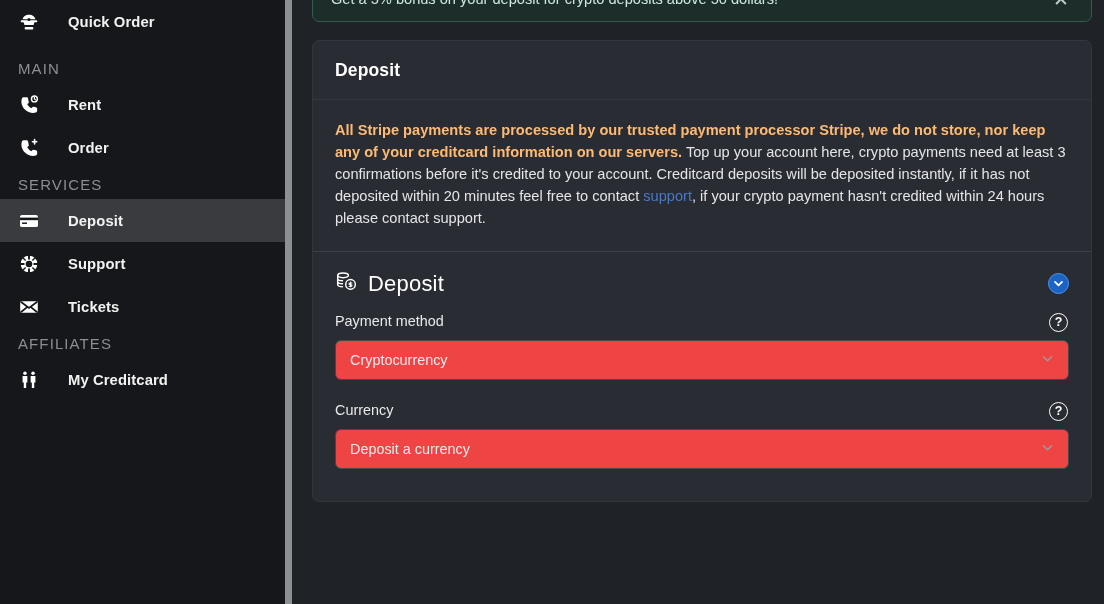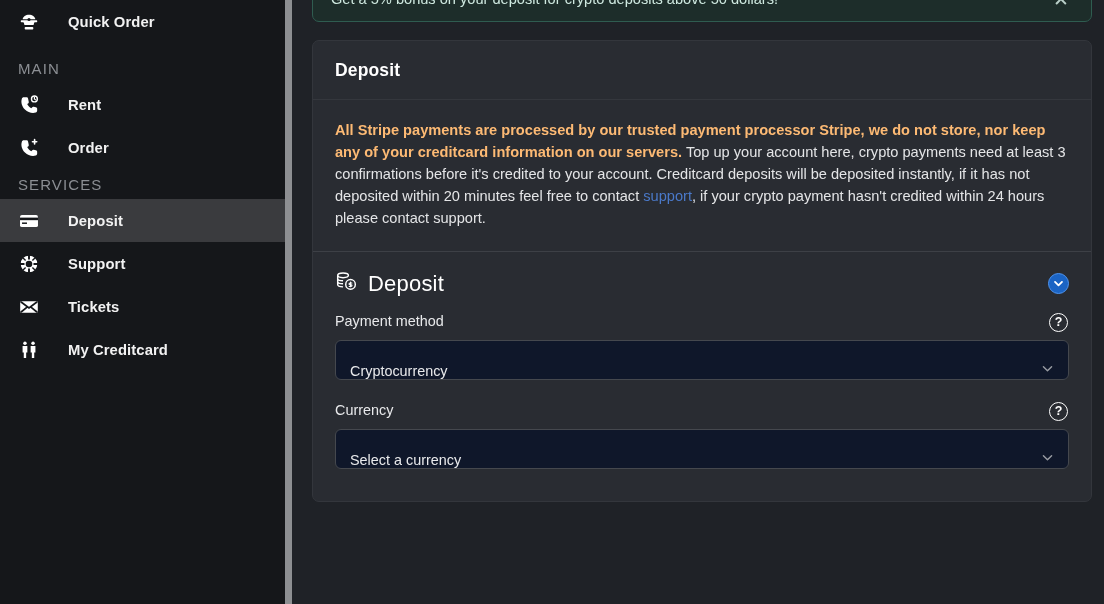--- a/index.html
+++ b/index.html
@@ -217,27 +217,27 @@
     display: flex;
     align-items: center;
     justify-content: center;
     cursor: pointer;
     flex: 0 0 19px;
     line-height: 1;
   }
 
   .select {
     height: 40px;
-    background: #0f172a;
+    background: #ef4444;
     border: 1px solid #45484e;
     border-radius: 6px;
     display: flex;
-    align-items: flex-end;
+    align-items: center;
     justify-content: space-between;
-    padding: 0 14px;
+    padding: 16px 14px;
     cursor: pointer;
   }
   .select-value {
     font-size: 14.4px;
     color: #e9eaec;
   }
   .select-value.placeholder { color: #e9eaec; }
   .select-chevron { color: #9a9da3; display: block; }
 
   .spacer-18 { height: 18px; }
@@ -318,20 +318,21 @@
     <div class="nav-item">
       <span class="nav-icon">
         <svg width="22" height="22" viewBox="0 0 24 24">
           <rect x="2.4" y="5.6" width="19.2" height="12.8" rx="1.2" fill="#ffffff"></rect>
           <path d="M3.4 6.6 12 13l8.6-6.4M3.4 17.4l6.2-5M20.6 17.4l-6.2-5" stroke="#15171a" stroke-width="1.9" fill="none" stroke-linecap="round"></path>
         </svg>
       </span>
       <span class="nav-label">Tickets</span>
     </div>
 
+    <div class="nav-section">AFFILIATES</div>
 
     <div class="nav-item">
       <span class="nav-icon">
         <svg width="22" height="22" viewBox="0 0 24 24" fill="#ffffff">
           <circle cx="7.6" cy="4.6" r="1.9"></circle>
           <path d="M5 7.6h5.2v7H8.9v6.2H6.3v-6.2H5z"></path>
           <circle cx="16.4" cy="4.6" r="1.9"></circle>
           <path d="M13.8 7.6H19v7h-1.3v6.2h-2.6v-6.2h-1.3z"></path>
         </svg>
       </span>
@@ -398,21 +399,21 @@
         </div>
 
         <div class="spacer-18"></div>
 
         <div class="field">
           <div class="field-label-row">
             <span class="field-label">Currency</span>
             <span class="help-icon">?</span>
           </div>
           <div class="select">
-            <span class="select-value placeholder">Select a currency</span>
+            <span class="select-value placeholder">Deposit a currency</span>
             <span class="select-chevron">
               <svg width="13" height="13" viewBox="0 0 14 14" fill="none" stroke="#9a9da3" stroke-width="1.5" stroke-linecap="round" stroke-linejoin="round">
                 <path d="M2.6 5 7 9.4 11.4 5"></path>
               </svg>
             </span>
           </div>
         </div>
 
       </div>
     </section>

